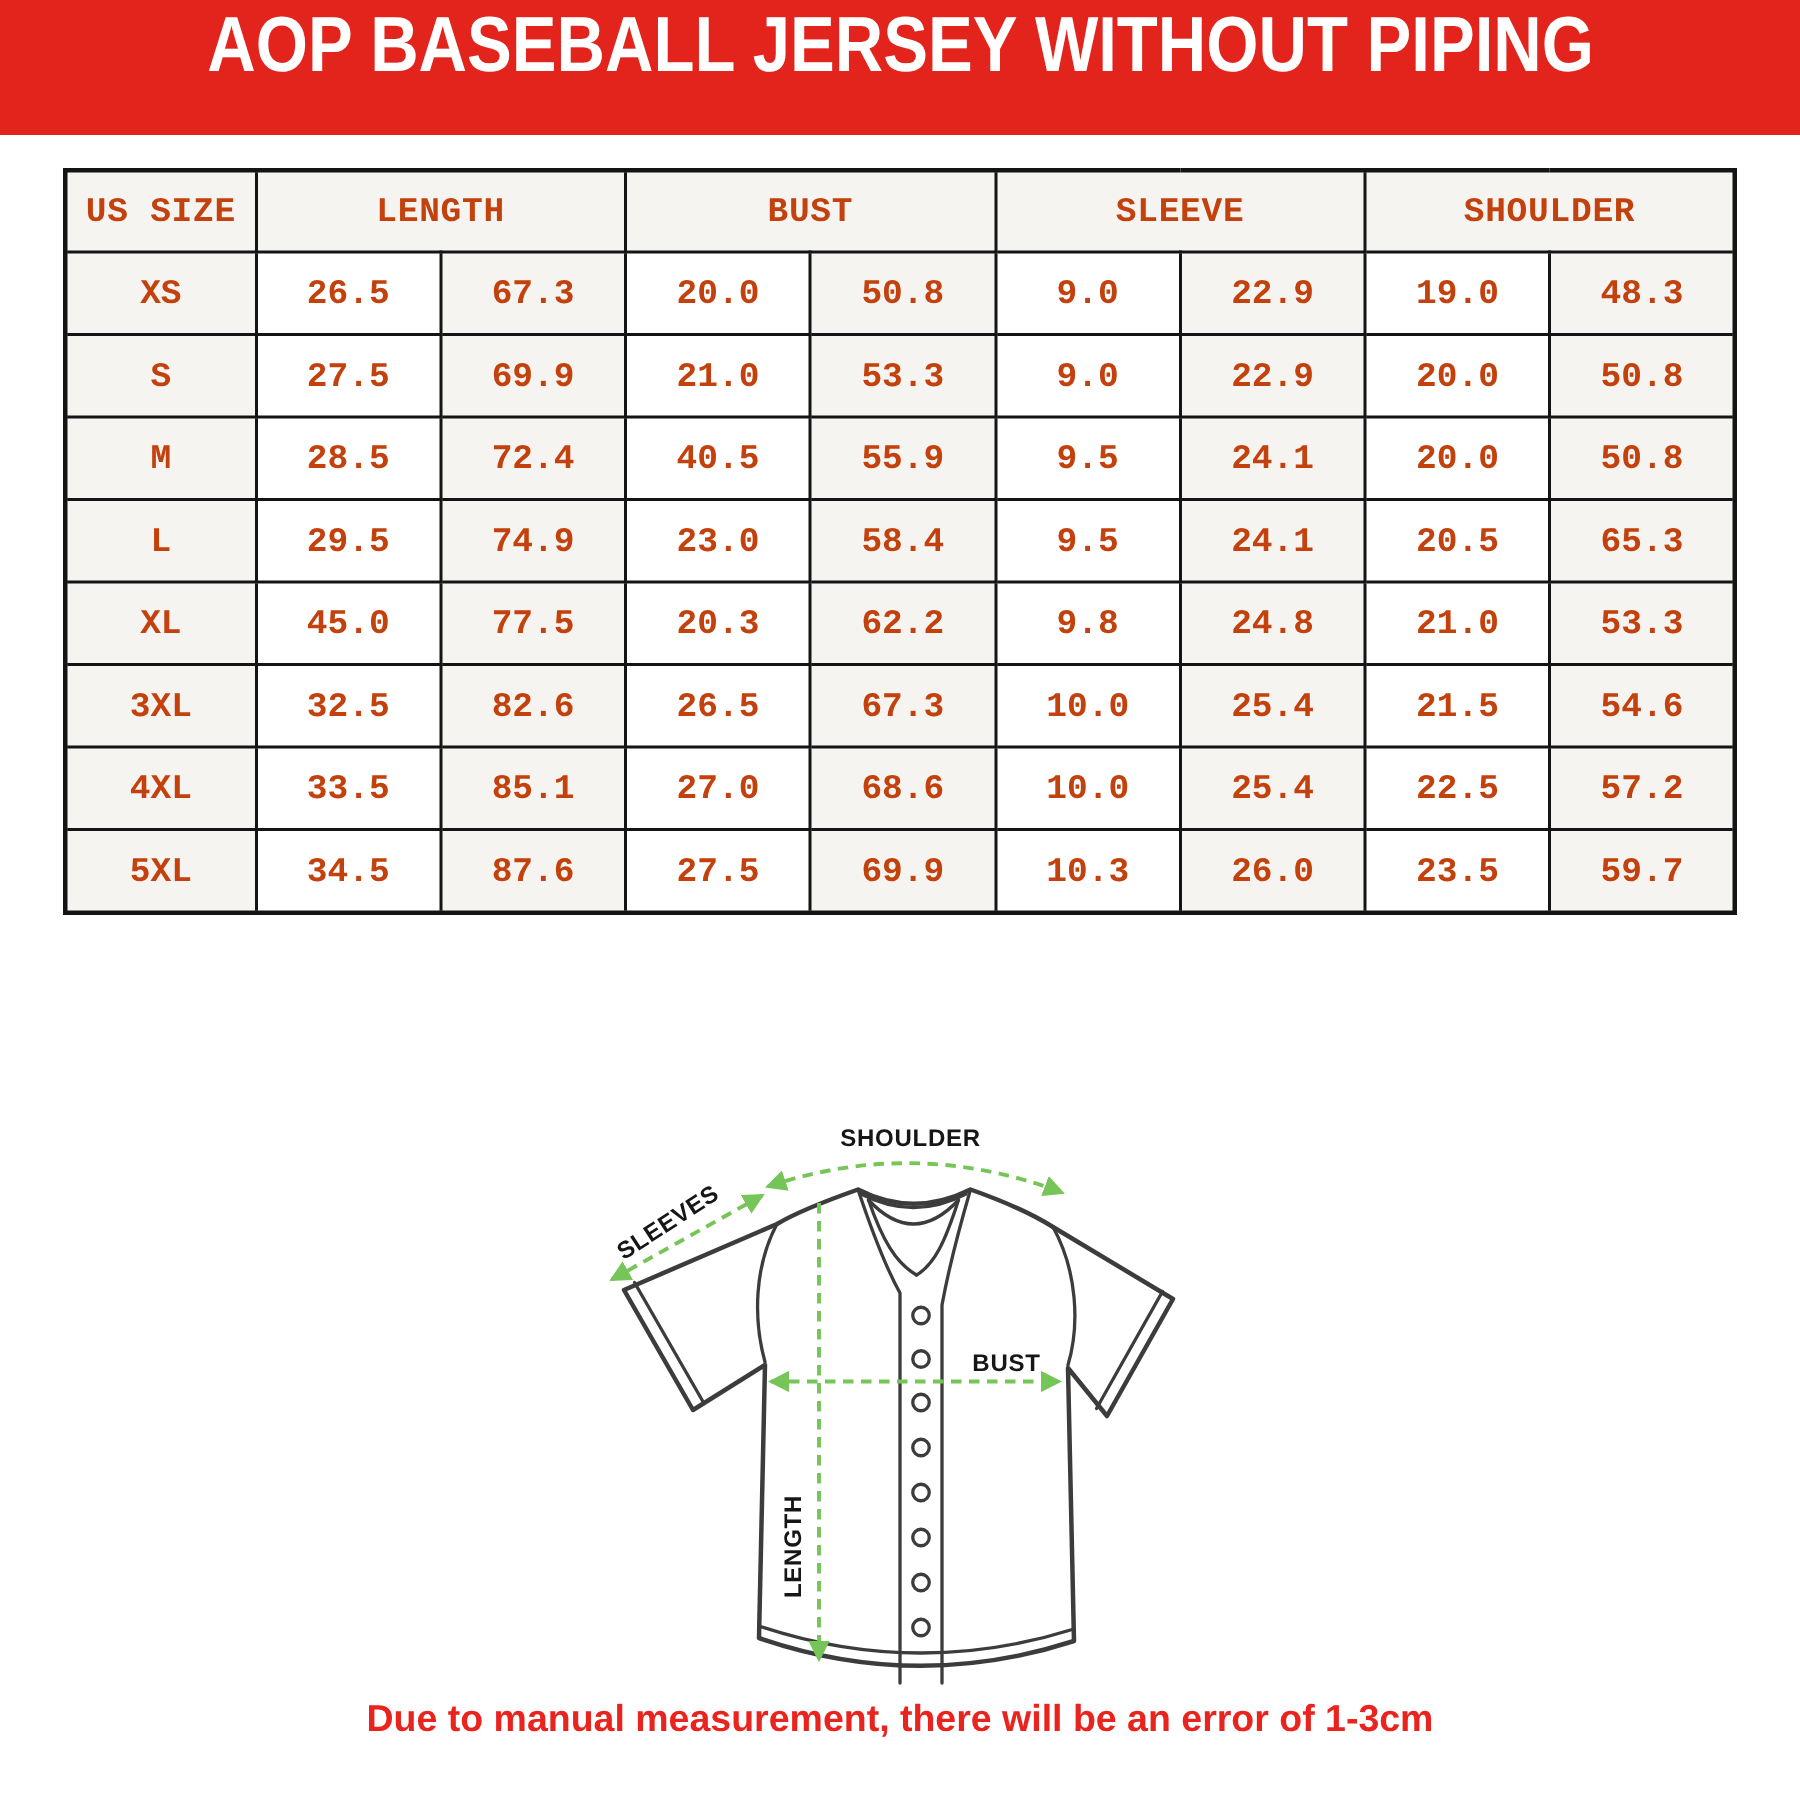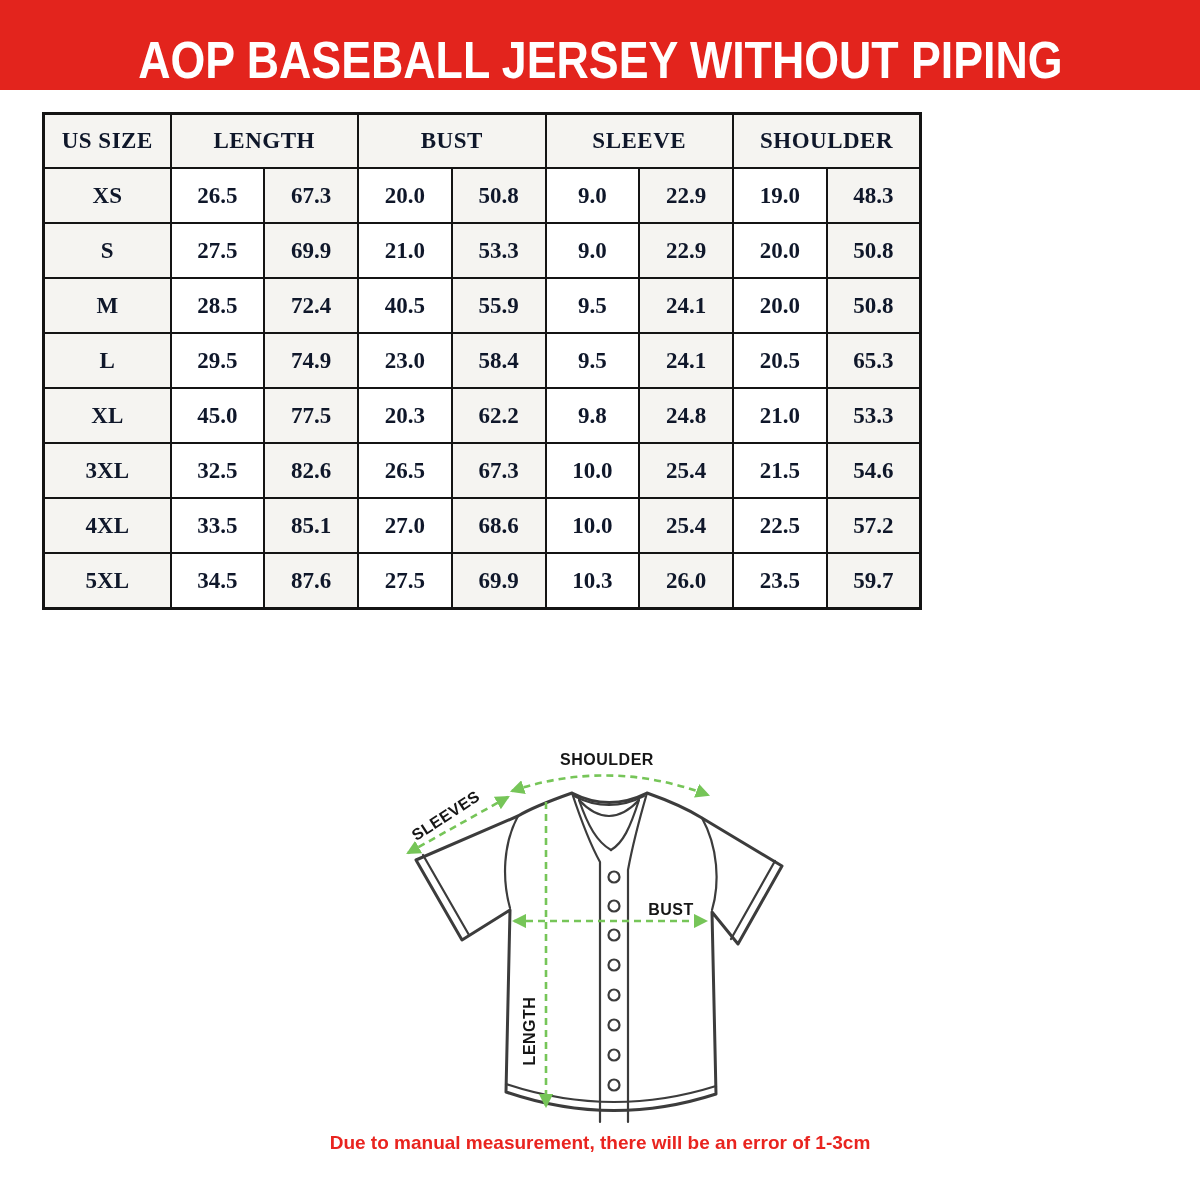--- a/index.html
+++ b/index.html
@@ -1,48 +1,48 @@
 <!DOCTYPE html>
 <html><head>
 <meta charset="utf-8">
 <style>
   html,body{margin:0;padding:0;background:#fff;}
   #page{position:relative;width:1200px;height:1200px;background:#ffffff;overflow:hidden;
         font-family:"Liberation Sans",sans-serif;}
 
   
   .banner{position:absolute;left:0;top:0;width:1200px;height:90px;background:#e3241d;
-          display:flex;align-items:flex-end;justify-content:center;}
+          display:flex;align-items:flex-start;justify-content:center;}
   .banner-title{color:#ffffff;font-size:52px;font-weight:800;letter-spacing:0px;
                 white-space:nowrap;transform:scaleX(.86);transform-origin:center;}
 
   
-  .size-table{position:absolute;left:42px;top:112px;width:880px;border-collapse:collapse;
+  .size-table{position:absolute;left:42px;top:112px;width:1116px;border-collapse:collapse;
               table-layout:fixed;border:3px solid #141414;
-              font-family:Liberation Serif, serif;color:#0f172a;}
+              font-family:Liberation Mono, monospace;color:#c2410c;}
   .size-table col.c0{width:127px;}
   .size-table th,.size-table td{border:2px solid #141414;text-align:center;vertical-align:middle;
               font-weight:700;background:#ffffff;padding:0;}
   .size-table tr.hdr th{height:52px;font-size:23px;letter-spacing:.5px;}
   .size-table tr.unit td{height:52px;font-size:23px;}
   .size-table tr.datarow td{height:53px;font-size:23px;}
   .size-table .g{background:#f5f4f1;}
 
   
   .diagram{position:absolute;left:390px;top:748px;width:420px;height:390px;}
   .diagram svg{position:absolute;left:0;top:0;}
   .dlabel{position:absolute;font-weight:700;font-size:16px;color:#161616;white-space:nowrap;}
   .shoulder-label{left:217px;top:12px;transform:translate(-50%,-50%);letter-spacing:.5px;}
   .sleeves-label{left:56px;top:68px;transform:translate(-50%,-50%) rotate(-33deg);letter-spacing:.5px;}
   .bust-label{left:281px;top:162px;transform:translate(-50%,-50%);letter-spacing:.5px;}
   .length-label{left:140px;top:283px;transform:translate(-50%,-50%) rotate(-90deg);letter-spacing:.5px;}
 
   
   .note{position:absolute;left:0;top:1132px;width:1200px;text-align:center;
-        color:#e9241f;font-size:19px;font-weight:700;}
+        color:#e9241f;font-size:25px;font-weight:700;}
 </style>
 </head>
 <body>
 
 <div id="page">
 
   <div class="banner">
     <div class="banner-title">AOP BASEBALL JERSEY WITHOUT PIPING</div>
   </div>
 

